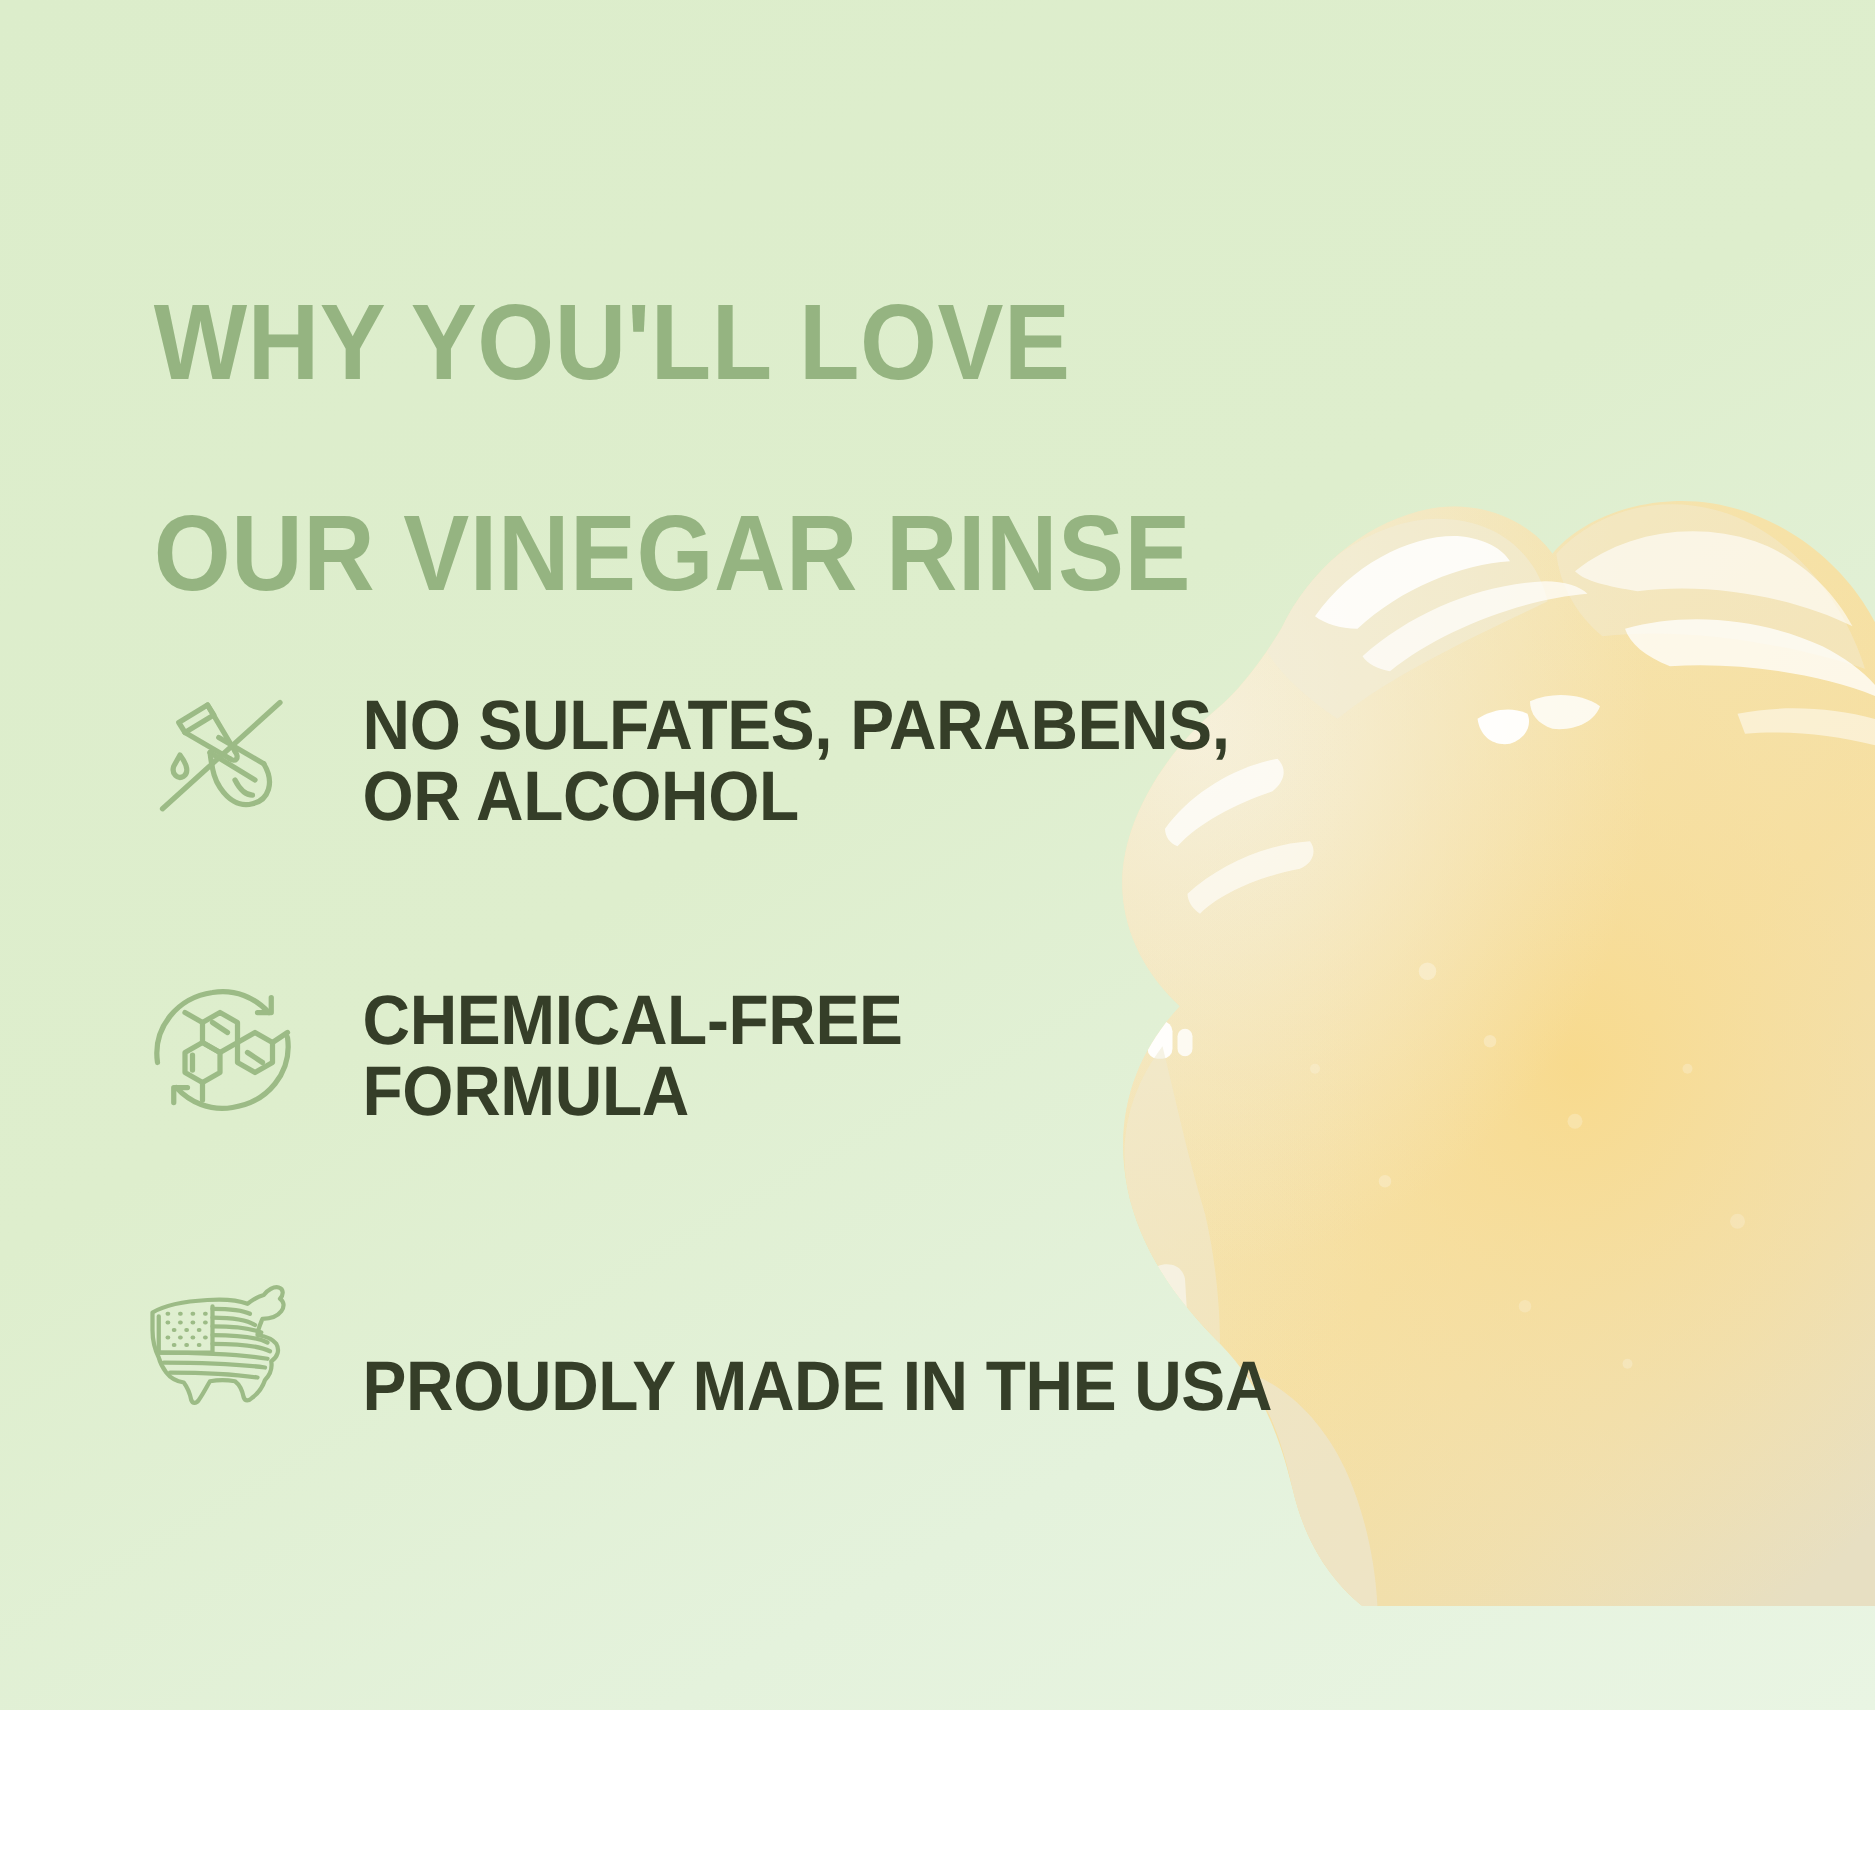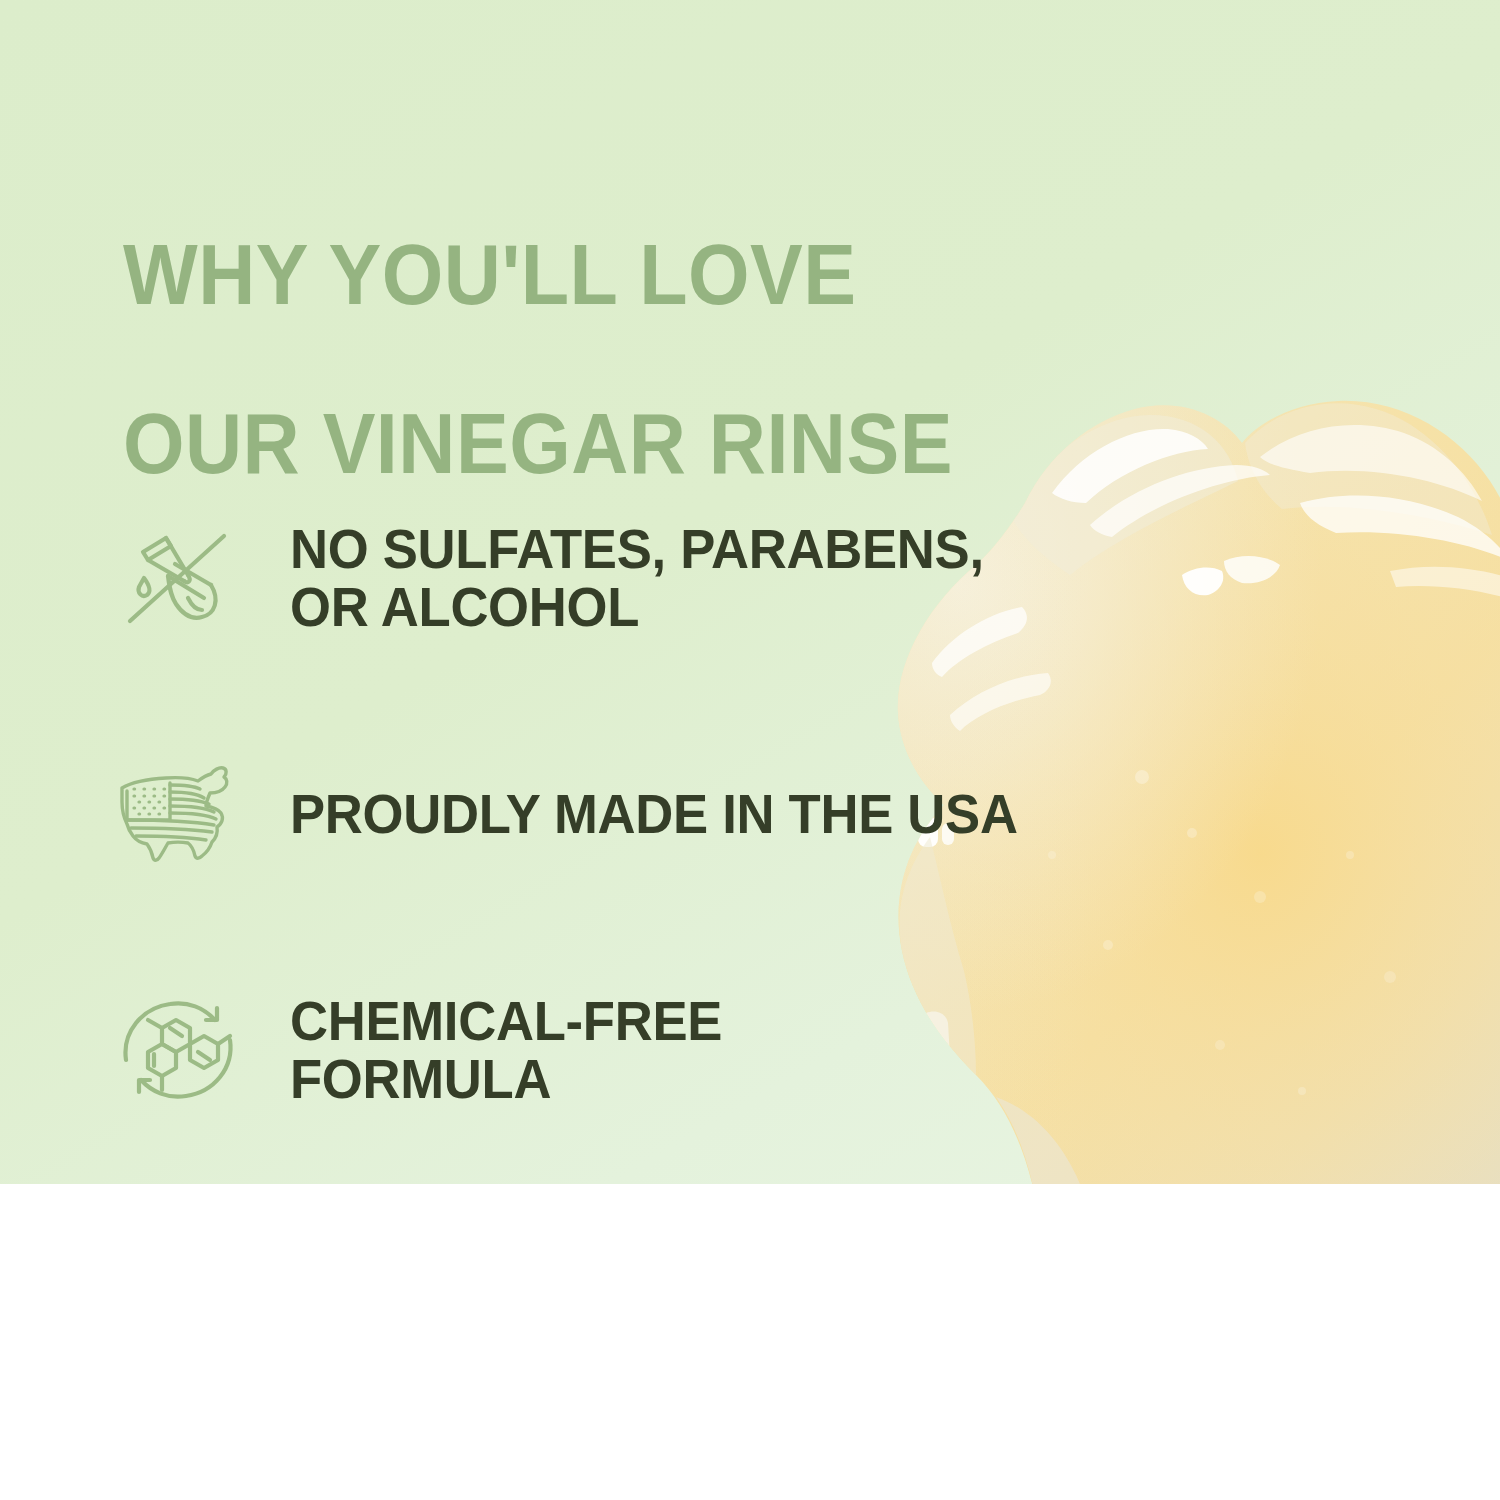--- a/index.html
+++ b/index.html
@@ -9,21 +9,21 @@
   body {
     width: 1500px;
     height: 1500px;
     font-family: "Liberation Sans", sans-serif;
     overflow: hidden;
   }
 
   #canvas {
     position: relative;
     width: 1500px;
-    height: 1184px;
+    height: 1368px;
     background: linear-gradient(150deg, #dcedcb 0%, #deeecd 45%, #e4f2dc 75%, #e9f5e3 100%);
     overflow: hidden;
   }
 
   
   #product-blob {
     position: absolute;
     left: 790px;
     top: 385px;
     width: 760px;
@@ -55,21 +55,21 @@
   
   #features {
     position: absolute;
     left: 0;
     top: 490px;
     width: 1120px;
   }
   .feature-row {
     position: relative;
     display: flex;
-    align-items: center;
+    align-items: flex-end;
     height: 176px;
     margin-bottom: 60px;
   }
   .feature-icon {
     position: relative;
     flex: 0 0 150px;
     width: 150px;
     height: 125px;
     margin-left: 103px;
     display: flex;
@@ -225,20 +225,46 @@
           <path d="M 110 14 L 16 99"></path>
         </svg>
       </div>
       <div class="feature-label">NO SULFATES, PARABENS,
 OR ALCOHOL</div>
     </div>
 
 
     <div class="feature-row">
       <div class="feature-icon">
+        <svg viewBox="0 0 128 112" fill="none" stroke="#9cbb86" stroke-width="4.2" stroke-linecap="round" stroke-linejoin="round" aria-hidden="true">
+
+          <path d="M 12 66 C 8 38 28 14 56 10 C 74 7 90 14 101 26"></path>
+          <path d="M 92 26 L 103 26 L 103 14"></path>
+          <path d="M 116 46 C 120 74 100 98 72 102 C 54 105 38 98 27 86"></path>
+          <path d="M 36 86 L 25 86 L 25 98"></path>
+
+          <path d="M 48 34 L 62 26 L 76 34 L 76 50 L 62 58 L 48 50 Z"></path>
+          <path d="M 76 50 L 90 42 L 104 50 L 104 66 L 90 74 L 76 66 Z"></path>
+          <path d="M 34 58 L 48 50 L 62 58 L 62 74 L 48 82 L 34 74 Z"></path>
+
+          <path d="M 48 34 L 34 26"></path>
+          <path d="M 104 50 L 116 42"></path>
+          <path d="M 48 82 L 48 96"></path>
+
+          <path d="M 56 34 L 68 42"></path>
+          <path d="M 84 58 L 96 66"></path>
+          <path d="M 40 60 L 40 72"></path>
+        </svg>
+      </div>
+      <div class="feature-label">CHEMICAL-FREE
+FORMULA</div>
+    </div>
+
+    <div class="feature-row">
+      <div class="feature-icon">
         <svg viewBox="0 0 128 112" fill="none" stroke="#9cbb86" stroke-width="3.4" stroke-linecap="round" stroke-linejoin="round" aria-hidden="true">
 
           <path d="M 8 30 C 18 24 34 21 52 20 C 66 19 76 20 84 23
                    C 88 20 93 17 97 16 C 100 12 105 9 109 10
                    C 113 11 113 16 110 19 C 113 21 114 25 111 29
                    C 108 33 102 35 96 35 C 94 40 92 44 92 48
                    C 98 49 104 51 107 55 C 110 60 108 66 103 69
                    C 104 75 102 80 98 84 C 96 90 92 95 88 98
                    C 85 101 82 101 81 98 C 80 93 78 88 74 85
                    C 68 84 60 84 54 85 C 51 90 48 96 45 100
@@ -274,40 +300,14 @@
           <path d="M 56 48 C 76 48 92 50 100 54"></path>
           <path d="M 56 55 C 78 55 94 57 102 61"></path>
           <path d="M 13 62 C 40 62 76 63 100 67"></path>
           <path d="M 17 70 C 44 70 74 71 98 74"></path>
           <path d="M 22 78 C 48 78 72 79 92 82"></path>
         </svg>
       </div>
       <div class="feature-label">PROUDLY MADE IN THE USA</div>
     </div>
 
-    <div class="feature-row">
-      <div class="feature-icon">
-        <svg viewBox="0 0 128 112" fill="none" stroke="#9cbb86" stroke-width="4.2" stroke-linecap="round" stroke-linejoin="round" aria-hidden="true">
-
-          <path d="M 12 66 C 8 38 28 14 56 10 C 74 7 90 14 101 26"></path>
-          <path d="M 92 26 L 103 26 L 103 14"></path>
-          <path d="M 116 46 C 120 74 100 98 72 102 C 54 105 38 98 27 86"></path>
-          <path d="M 36 86 L 25 86 L 25 98"></path>
-
-          <path d="M 48 34 L 62 26 L 76 34 L 76 50 L 62 58 L 48 50 Z"></path>
-          <path d="M 76 50 L 90 42 L 104 50 L 104 66 L 90 74 L 76 66 Z"></path>
-          <path d="M 34 58 L 48 50 L 62 58 L 62 74 L 48 82 L 34 74 Z"></path>
-
-          <path d="M 48 34 L 34 26"></path>
-          <path d="M 104 50 L 116 42"></path>
-          <path d="M 48 82 L 48 96"></path>
-
-          <path d="M 56 34 L 68 42"></path>
-          <path d="M 84 58 L 96 66"></path>
-          <path d="M 40 60 L 40 72"></path>
-        </svg>
-      </div>
-      <div class="feature-label">CHEMICAL-FREE
-FORMULA</div>
-    </div>
-
   </div>
 </div>
 
 </body></html>

